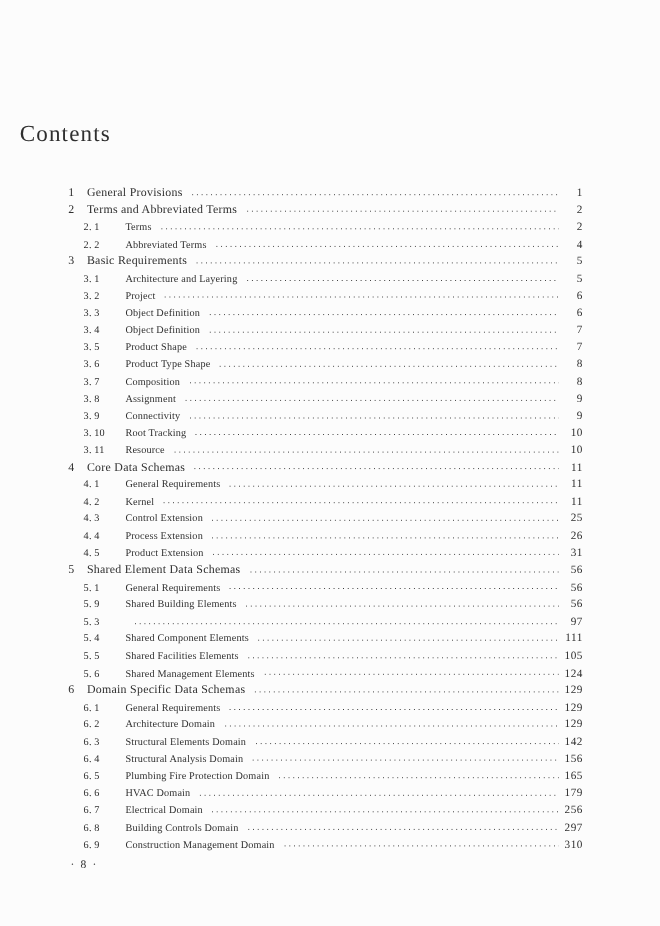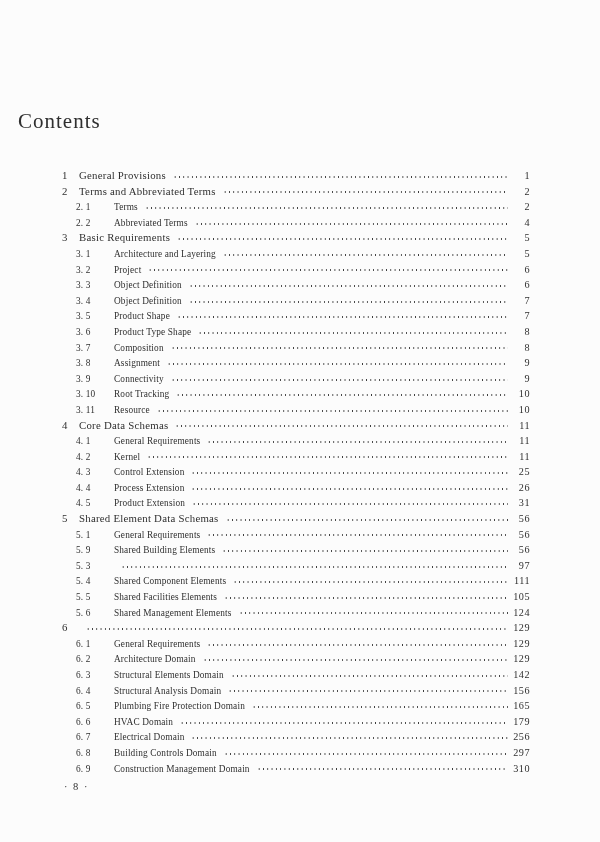--- a/index.html
+++ b/index.html
@@ -244,20 +244,21 @@
     <span class="pg">105</span>
   </div>
       <div class="row lvl2">
     <span class="num">5. 6</span>
     <span class="label">Shared Management Elements</span>
     <span class="leader"></span>
     <span class="pg">124</span>
   </div>
       <div class="row lvl1">
     <span class="num">6</span>
+    <span class="label">Domain Specific Data Schemas</span>
     <span class="leader"></span>
     <span class="pg">129</span>
   </div>
       <div class="row lvl2">
     <span class="num">6. 1</span>
     <span class="label">General Requirements</span>
     <span class="leader"></span>
     <span class="pg">129</span>
   </div>
       <div class="row lvl2">

